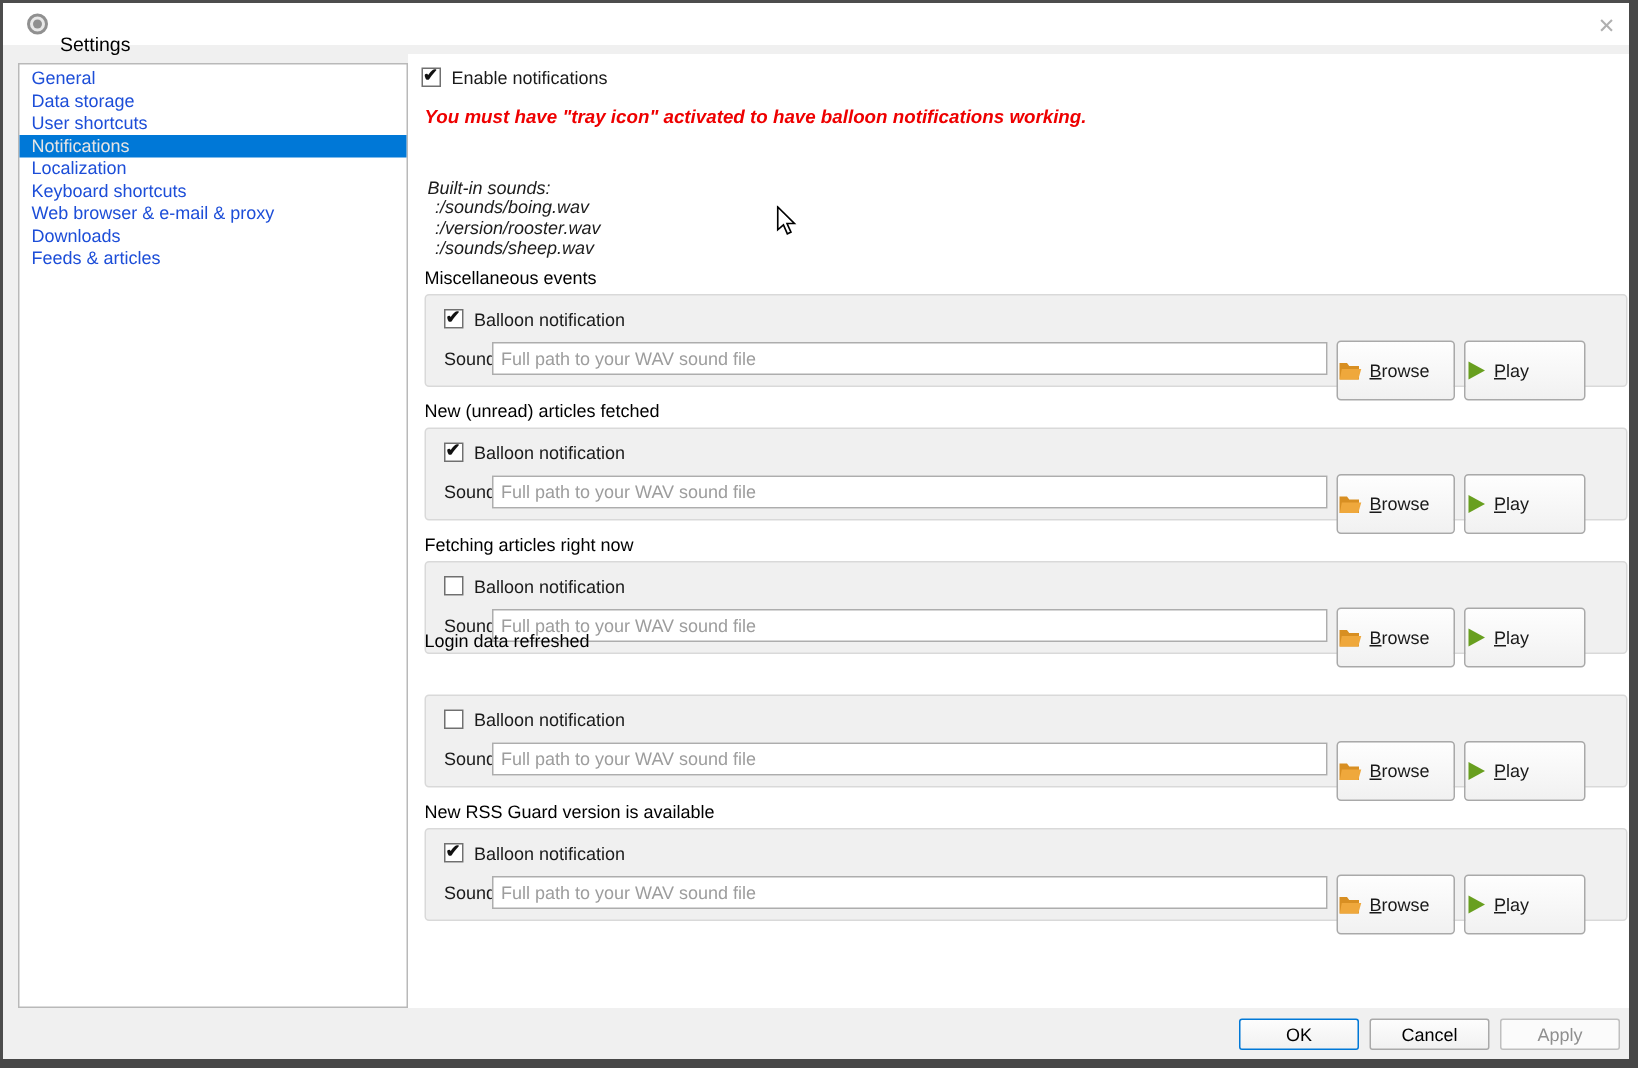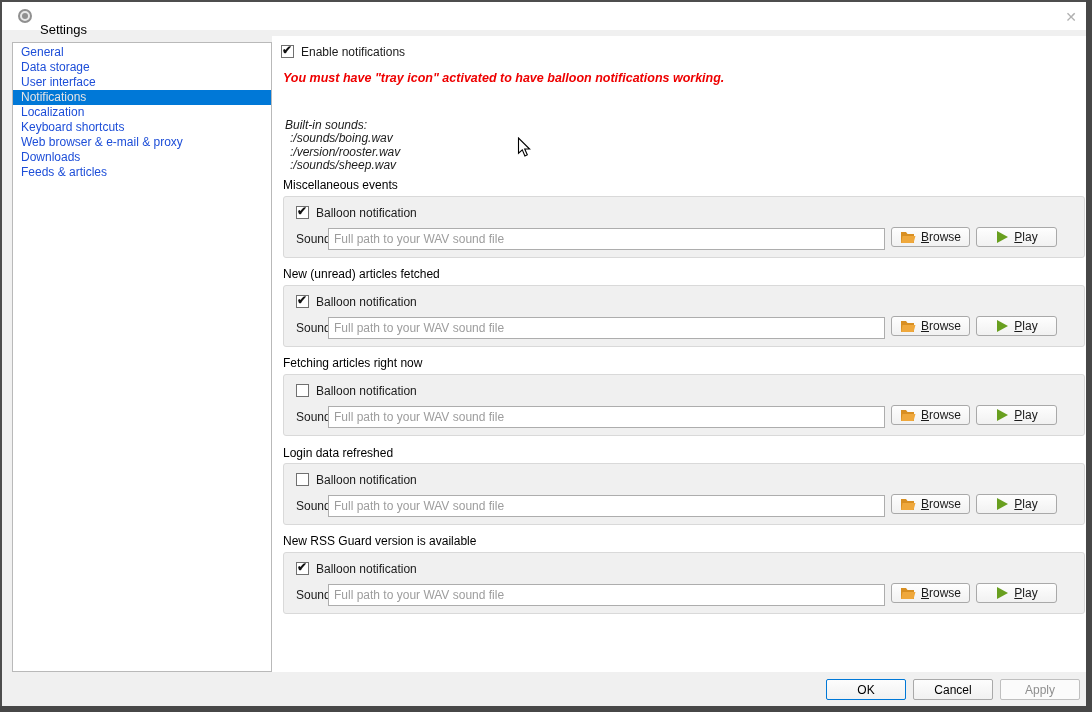--- a/index.html
+++ b/index.html
@@ -44,21 +44,21 @@
   
   .sec-title { position:absolute; left:283px; color:#000; }
   .sec-panel { position:absolute; left:283px; width:802px; height:62px; background:#f0f0f0;
                border:1px solid #d9d9d9; border-radius:3px; }
   .sec-panel .cb { left:12px; top:9px; }
   .balloon-label { position:absolute; left:32px; top:9px; }
   .sound-label { position:absolute; left:12px; top:35px; }
   .sound-input { position:absolute; left:44px; top:31px; width:557px; height:22px; border:1px solid #adadad;
                  background:#fff; padding:0 5px; font-family:"Liberation Sans", sans-serif; font-size:12px; color:#222; }
   .sound-input::placeholder { color:#9d9d9d; opacity:1; }
-  .mini-btn { position:absolute; top:30px; height:20px; display:flex; align-items:center; justify-content:center;
+  .mini-btn { position:absolute; top:30px; height:40px; display:flex; align-items:center; 
               gap:5px; background:linear-gradient(#fefefe,#f1f1f1); border:1px solid #a9a9a9; border-radius:3px; }
   .browse-btn { left:607px; width:79px; }
   .play-btn { left:692px; width:81px; }
   .btn-lbl { display:block; }
   .btn-lbl::first-letter { text-decoration:underline; }
 
   
   .footer-btn { position:absolute; top:679px; width:80px; height:21px; display:flex; align-items:center;
                 justify-content:center; background:linear-gradient(#fdfdfd,#f1f1f1); border:1px solid #a9a9a9;
                 border-radius:2px; font-size:12px; color:#000; }
@@ -78,21 +78,21 @@
     <span class="app-icon"></span>
     <span class="title-text">Settings</span>
     <span class="close-btn">✕</span>
   </div>
 
   <div class="content-pane"></div>
 
   <div class="sidebar">
     <div class="side-item">General</div>
     <div class="side-item">Data storage</div>
-    <div class="side-item">User interface</div>
+    <div class="side-item">User shortcuts</div>
     <div class="side-item on">Notifications</div>
     <div class="side-item">Localization</div>
     <div class="side-item">Keyboard shortcuts</div>
     <div class="side-item">Web browser &amp; e-mail &amp; proxy</div>
     <div class="side-item">Downloads</div>
     <div class="side-item">Feeds &amp; articles</div>
   </div>
 
   <span class="cb on" style="left:281px; top:45px;"></span>
   <span class="enable-row-label">Enable notifications</span>
@@ -162,21 +162,21 @@
       <span class="btn-lbl">Browse</span>
     </div>
     <div class="mini-btn play-btn">
       <svg width="14" height="14" viewBox="0 0 14 14">
           <polygon points="2,1 13,7 2,13" fill="#689f1f"></polygon>
         </svg>
       <span class="btn-lbl">Play</span>
     </div>
   </div>
 
-  <div class="sec-title" style="top:446px;">Login data refreshed</div>
+  <div class="sec-title" style="top:420px;">Login data refreshed</div>
   <div class="sec-panel" style="top:463px;">
     <span class="cb"></span>
     <span class="balloon-label">Balloon notification</span>
     <span class="sound-label">Sound</span>
     <input class="sound-input" placeholder="Full path to your WAV sound file" style="">
     <div class="mini-btn browse-btn">
       <svg width="16" height="13" viewBox="0 0 16 13">
           <path d="M1 1 h5 l1.5 2 H14 v9 H1 z" fill="#d88f22"></path>
           <path d="M2.5 5 H15.5 L13.5 12 H1.2 z" fill="#efa83c"></path>
         </svg>

